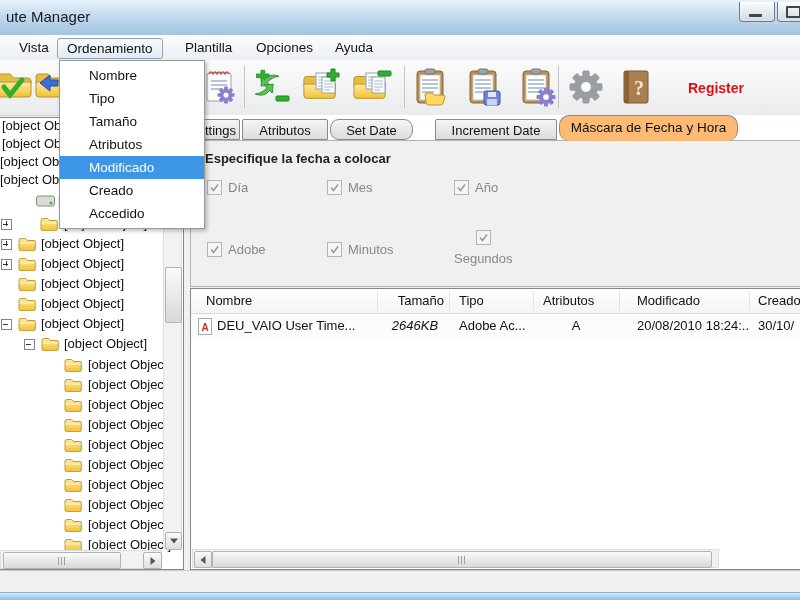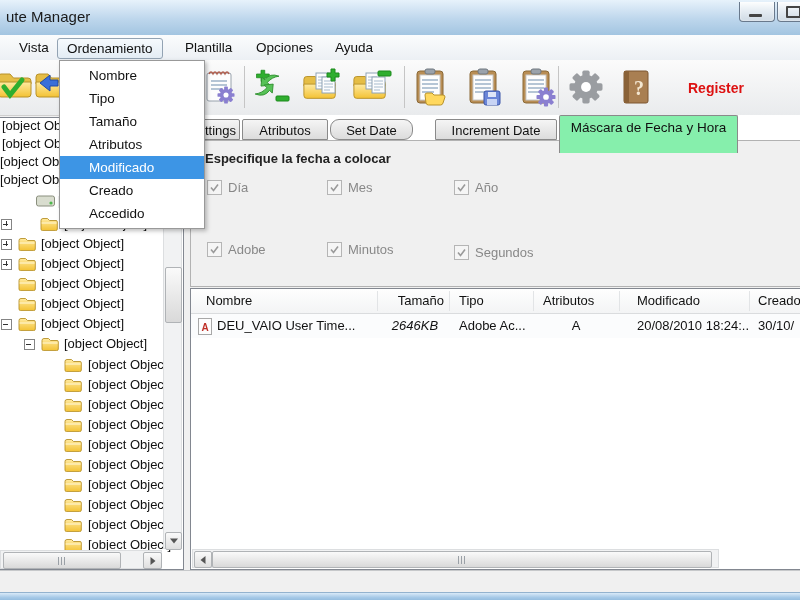--- a/index.html
+++ b/index.html
@@ -21,21 +21,21 @@
   .tbicon{top:7px;width:40px;height:40px;}
   .tbdiv{top:6px;width:1px;height:42px;background:#c5c5c5;}
   #register{top:20px;font-size:14px;font-weight:bold;color:#dd1111;}
   
   #sortmenu{left:59px;top:60px;width:144px;height:167px;background:#fff;border:1px solid #999;box-shadow:2px 2px 4px rgba(0,0,0,.25);z-index:50;}
   .sm-item{position:relative;height:23px;line-height:23px;padding-left:29px;font-size:13.5px;color:#111;}
   .sm-item.hl{background:#3d95e5;color:#fff;}
   
   #tabstrip{left:185px;top:115px;width:615px;height:26px;background:#fff;}
   .tab{top:4px;height:21px;line-height:21px;text-align:center;font-size:13px;background:linear-gradient(#f5f5f5,#dcdcdc);border:1px solid #8a8a8a;border-radius:2px 2px 0 0;box-sizing:border-box;}
-  .tab.active{top:0;height:38px;line-height:24px;background:#86efac;border-bottom:none;z-index:5;font-size:13.5px;}
+  .tab.active{top:0;height:26px;line-height:24px;background:#fdba74;border-bottom:none;z-index:5;font-size:13.5px;border-radius:10px;}
   
   #maskpanel{left:190px;top:140px;width:612px;height:147px;background:#f0f0f0;border:1px solid #b2b2b2;box-sizing:border-box;}
   .grouplabel{font-size:13px;color:#222;}
   .cb{display:inline-flex;align-items:center;gap:6px;color:#888;font-size:13px;}
   .cbbox{width:13px;height:13px;background:#f5f5f5;border:1px solid #b5b5b5;display:inline-flex;align-items:center;justify-content:center;}
   
   #treepanel{left:0;top:117px;width:184px;height:453px;background:#fff;border:1px solid #828790;border-left:none;box-sizing:border-box;overflow:hidden;}
   .trow{position:absolute;height:18px;line-height:18px;font-size:13px;white-space:nowrap;}
   .exp{position:absolute;top:4px;width:9px;height:9px;background:#fff;border:1px solid #848484;}
   .exp::before{content:"";position:absolute;left:1px;top:3.5px;width:5px;height:1px;background:#333;}
@@ -233,21 +233,21 @@
       <span>Adobe</span>
     </label>
     <label class="abs cb" style="left:136px;top:101px;">
       <span class="cbbox">
           <svg width="9" height="9" viewBox="0 0 9 9">
             <path d="M1 4.5 l2.5 3 L8 1.5" fill="none" stroke="#9a9a9a" stroke-width="1.6"></path>
           </svg>
         </span>
       <span>Minutos</span>
     </label>
-    <label class="abs cb" style="left:263px;top:104px;">
+    <label class="abs cb" style="left:263px;top:89px;flex-direction:column;">
       <span class="cbbox">
           <svg width="9" height="9" viewBox="0 0 9 9">
             <path d="M1 4.5 l2.5 3 L8 1.5" fill="none" stroke="#9a9a9a" stroke-width="1.6"></path>
           </svg>
         </span>
       <span>Segundos</span>
     </label>
   </div>
 
   <div class="abs" id="treepanel">

